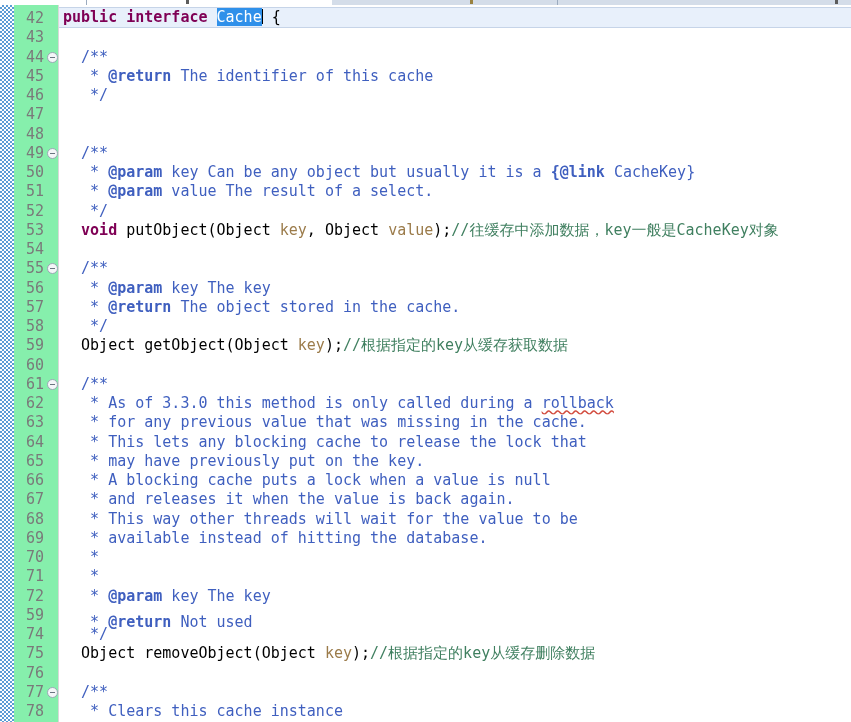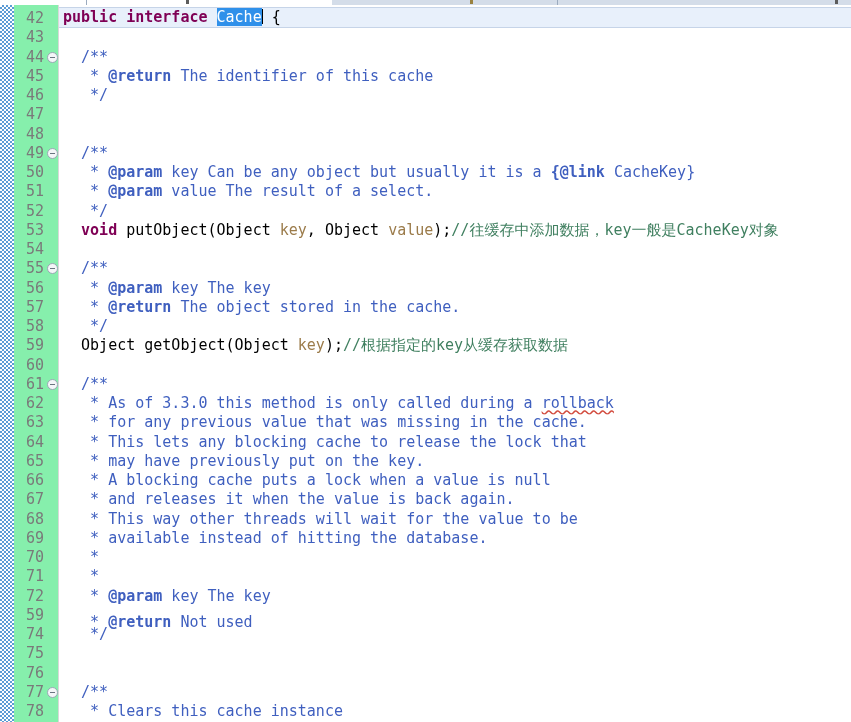--- a/index.html
+++ b/index.html
@@ -241,19 +241,20 @@
       <div class="row" style="top: 446.75px;"><span class="jdoc">   * may have previously put on the key.</span></div>
       <div class="row" style="top: 466px;"><span class="jdoc">   * A blocking cache puts a lock when a value is null</span></div>
       <div class="row" style="top: 485.25px;"><span class="jdoc">   * and releases it when the value is back again.</span></div>
       <div class="row" style="top: 504.5px;"><span class="jdoc">   * This way other threads will wait for the value to be</span></div>
       <div class="row" style="top: 523.75px;"><span class="jdoc">   * available instead of hitting the database.</span></div>
       <div class="row" style="top: 543px;"><span class="jdoc">   *</span></div>
       <div class="row" style="top: 562.25px;"><span class="jdoc">   *</span></div>
       <div class="row" style="top: 581.5px;"><span class="jdoc">   * </span><span class="jdoctag">@param</span><span class="jdoc"> key The key</span></div>
       <div class="row" style="top: 608px;"><span class="jdoc">   * </span><span class="jdoctag">@return</span><span class="jdoc"> Not used</span></div>
       <div class="row" style="top: 620px;"><span class="jdoc">   */</span></div>
+      <div class="row" style="top: 639.25px;"><span class="plain">  Object removeObject(Object </span><span class="param">key</span><span class="plain">);</span><span class="cmt">//根据指定的key从缓存删除数据</span></div>
       <div class="row" style="top: 658.5px;"></div>
       <div class="row" style="top: 677.75px;"><span class="jdoc">  /**</span></div>
       <div class="row" style="top: 697px;"><span class="jdoc">   * Clears this cache instance</span></div>
       <div class="row" style="top: 716.25px;"><span class="jdoc">   */</span></div>
     </div>
 
 </div>
 
 </body></html>

